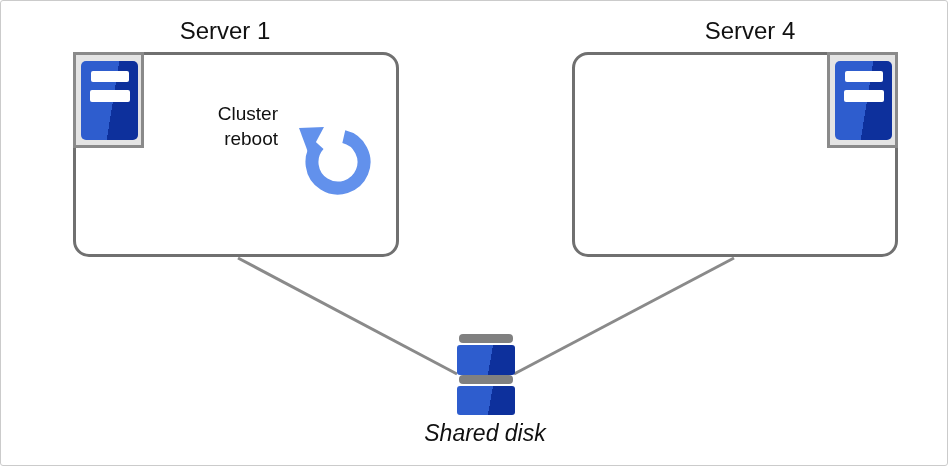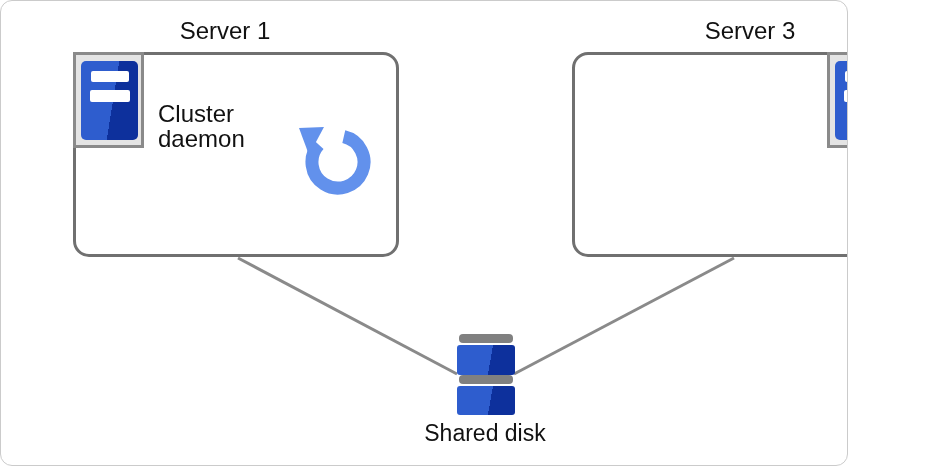--- a/index.html
+++ b/index.html
@@ -12,24 +12,24 @@
     --disk-bar-gray:#808080;
     --reboot-arrow-blue:#6291ec;
     --text:#111111;
     --frame-border:#cbcbcb;
     --frame-bg:#ffffff;
   }
   *{margin:0;padding:0;box-sizing:border-box;}
   html,body{background:#fff;}
   body{font-family:"Liberation Sans","DejaVu Sans",sans-serif;color:var(--text);}
   .canvas{
-    position:relative;width:848px;height:466px;
+    position:relative;width:948px;height:466px;
     background:var(--frame-bg);
     border:1px solid var(--frame-border);
-    border-radius:12px;
+    border-radius:3px;
     overflow:hidden;
   }
   .node-label{
     position:absolute;transform:translateX(-50%);
     font-size:24px;line-height:26px;white-space:nowrap;
   }
   .server-box{
     position:absolute;width:326px;height:205px;
     background:#fff;border:3px solid var(--box-border);border-radius:16px;
   }
@@ -46,21 +46,21 @@
     border-radius:5px;
     background:linear-gradient(99deg,var(--server-blue-light) 55%,var(--server-blue-dark) 55%);
   }
   .server-glyph .slot{
     position:absolute;background:#fff;border-radius:2px;
   }
   .server-glyph .slot1{left:10px;top:10px;width:38px;height:11px;}
   .server-glyph .slot2{left:9px;top:29px;width:40px;height:12px;}
   .note{
     position:absolute;left:157px;top:100px;width:120px;
-    font-size:24px;line-height:25px;
+    font-size:19px;line-height:25px;text-align:right;
   }
   .note span{display:block;}
   .reboot{position:absolute;left:296px;top:116px;width:76px;height:78px;}
   .connector-layer{position:absolute;left:0;top:0;width:948px;height:466px;pointer-events:none;}
   .disk{position:absolute;left:456px;top:333px;width:58px;height:81px;}
   .disk .bar{
     position:absolute;left:2px;width:54px;height:9px;
     background:var(--disk-bar-gray);border-radius:4px;
   }
   .disk .bar1{top:0;}
@@ -89,41 +89,41 @@
 
   <div class="icon-tray tray-server1">
     <div class="server-glyph">
       <div class="slot slot1"></div>
       <div class="slot slot2"></div>
     </div>
   </div>
 
   <div class="note">
     <span>Cluster</span>
-    <span>daemon</span>
+    <span>reboot</span>
   </div>
 
   <svg class="reboot" viewBox="0 0 76 78">
     <path d="M 46.8 19.7 A 26 26 0 1 1 21.7 27.6" fill="none" stroke="#6291ec" stroke-width="13" stroke-linecap="butt"></path>
     <polygon points="2,11 27,10 12,38" fill="#6291ec"></polygon>
   </svg>
 
-  <div class="node-label" style="left:749px;top:17px;">Server 3</div>
+  <div class="node-label" style="left:749px;top:17px;">Server 4</div>
 
   <div class="server-box box-server2"></div>
 
   <div class="icon-tray tray-server2">
     <div class="server-glyph">
       <div class="slot slot1"></div>
       <div class="slot slot2"></div>
     </div>
   </div>
 
   <div class="disk">
     <div class="bar bar1"></div>
     <div class="platter platter1"></div>
     <div class="bar bar2"></div>
     <div class="platter platter2"></div>
   </div>
 
-  <div class="node-label disk-label" style="left:484px;">Shared disk</div>
+  <div class="node-label disk-label" style="left:484px;font-style:italic;">Shared disk</div>
 
 </div>
 
 </body></html>

